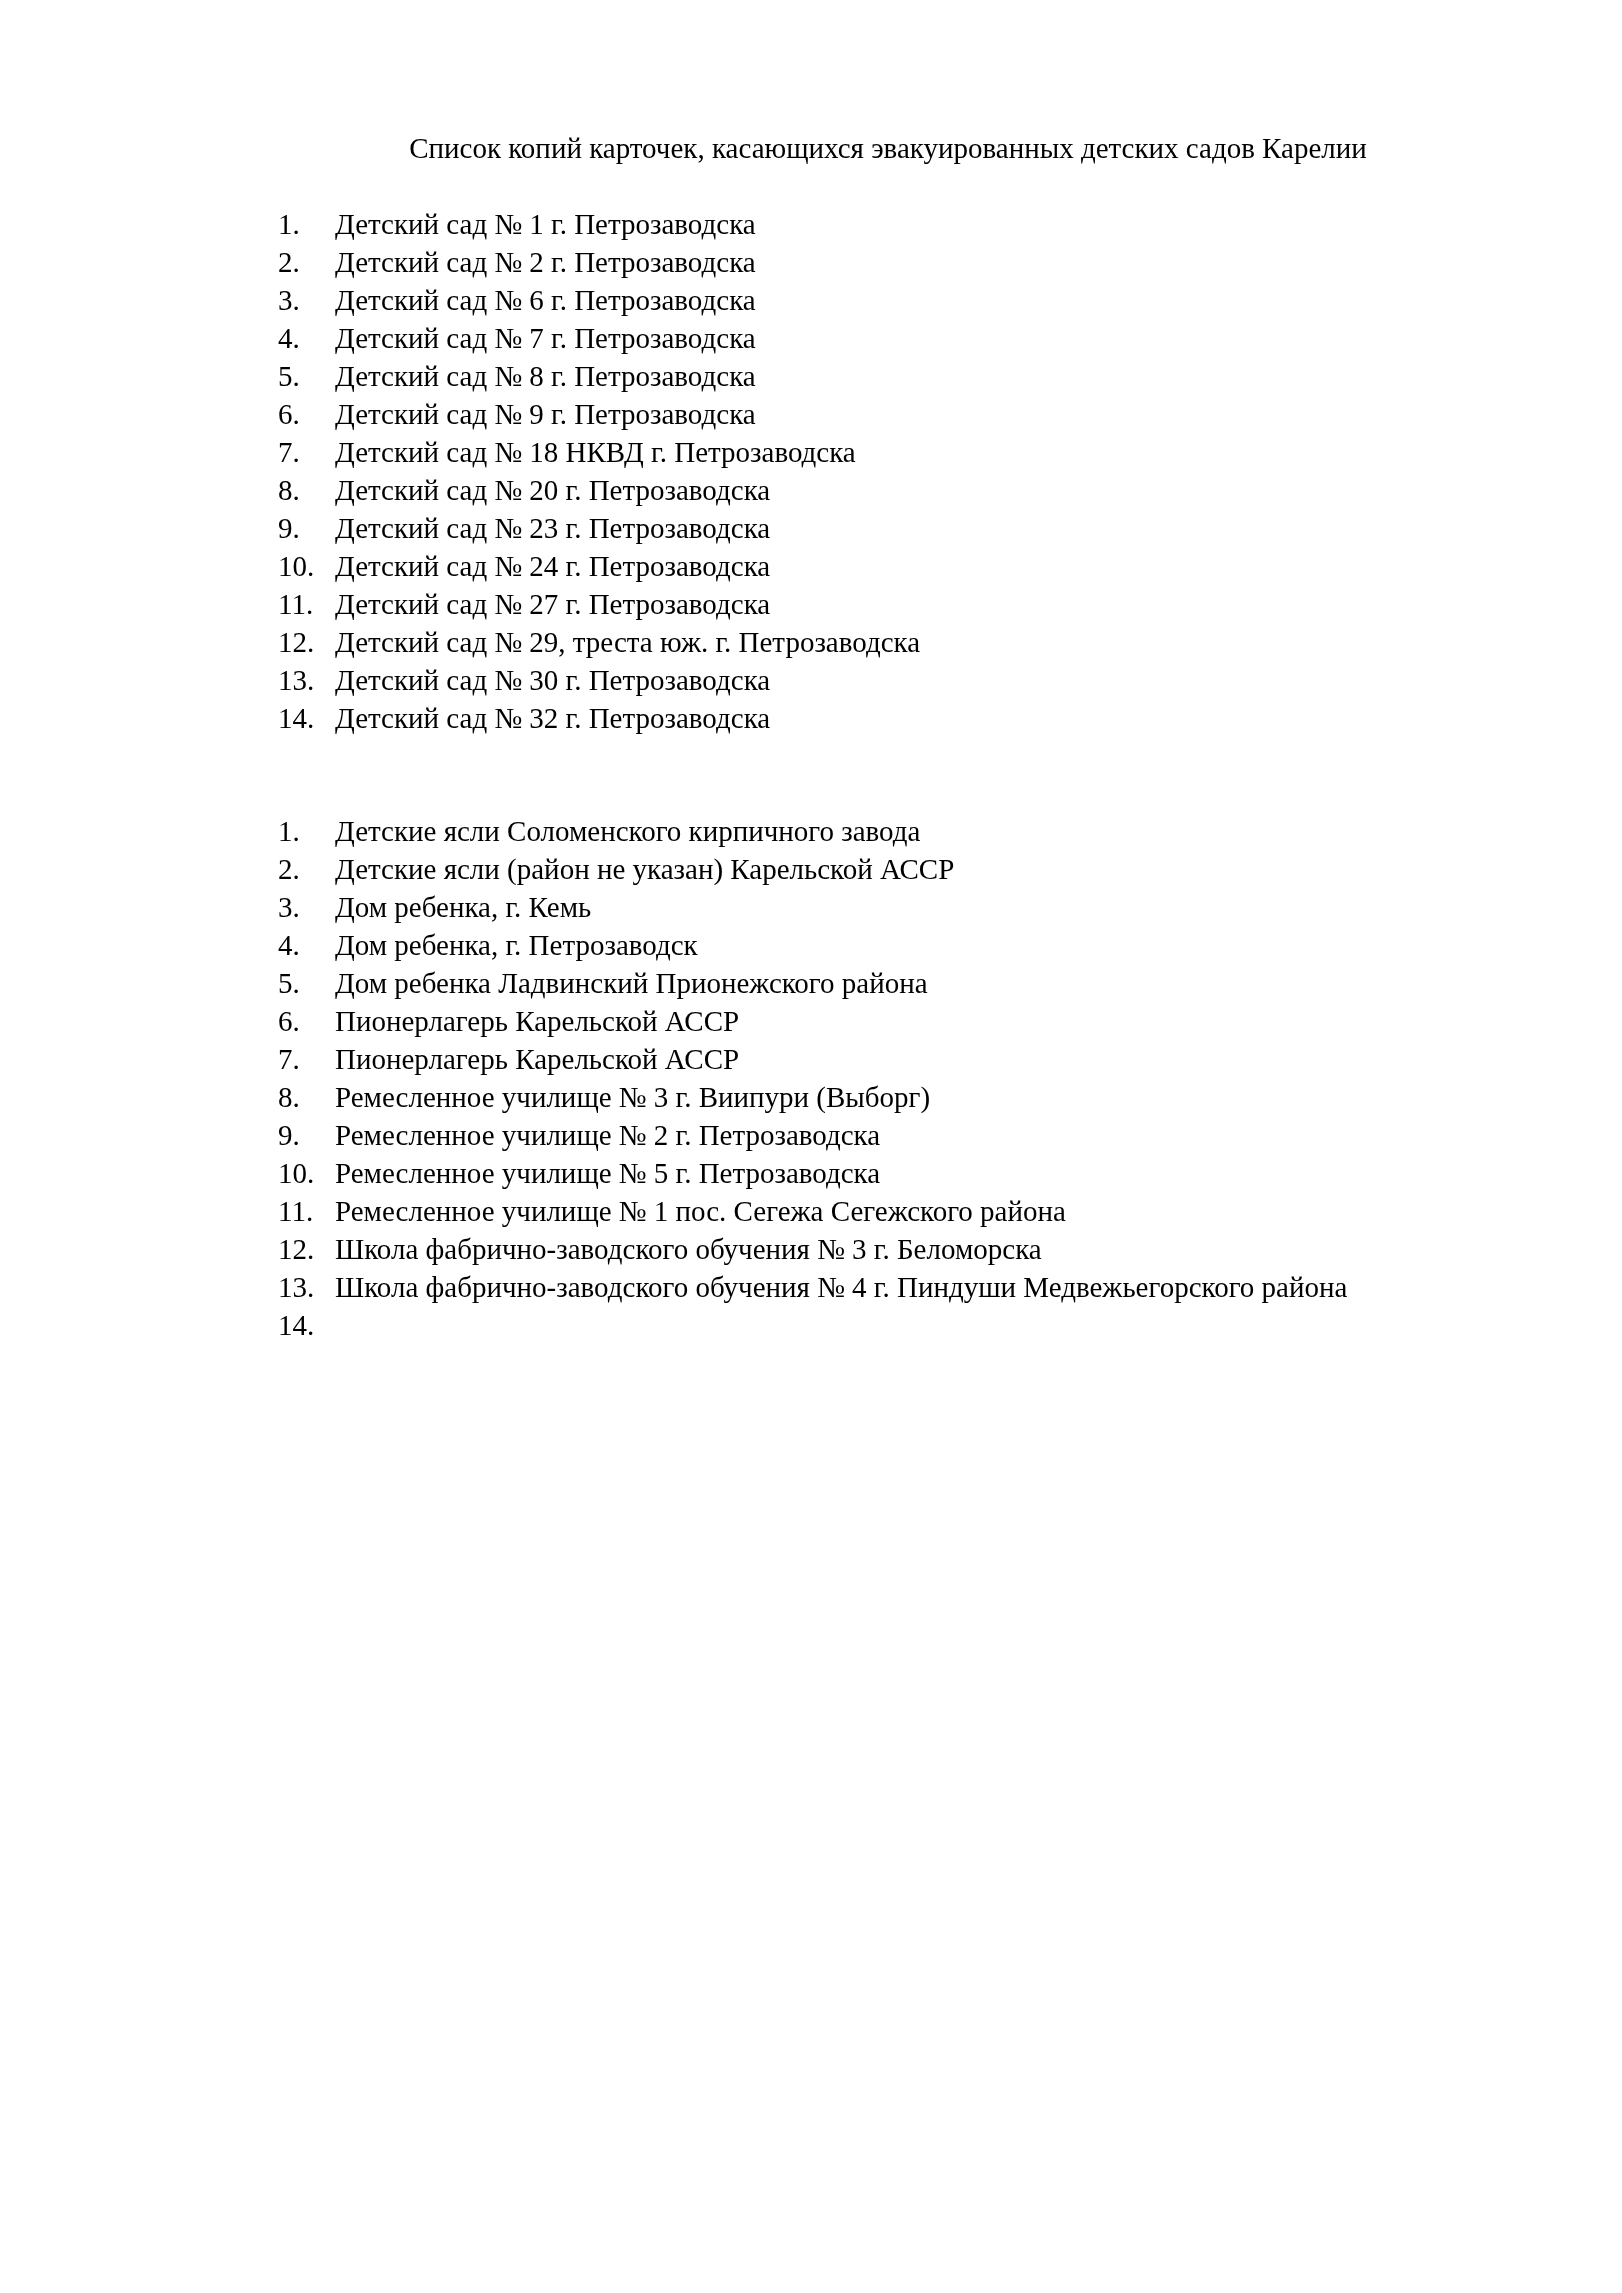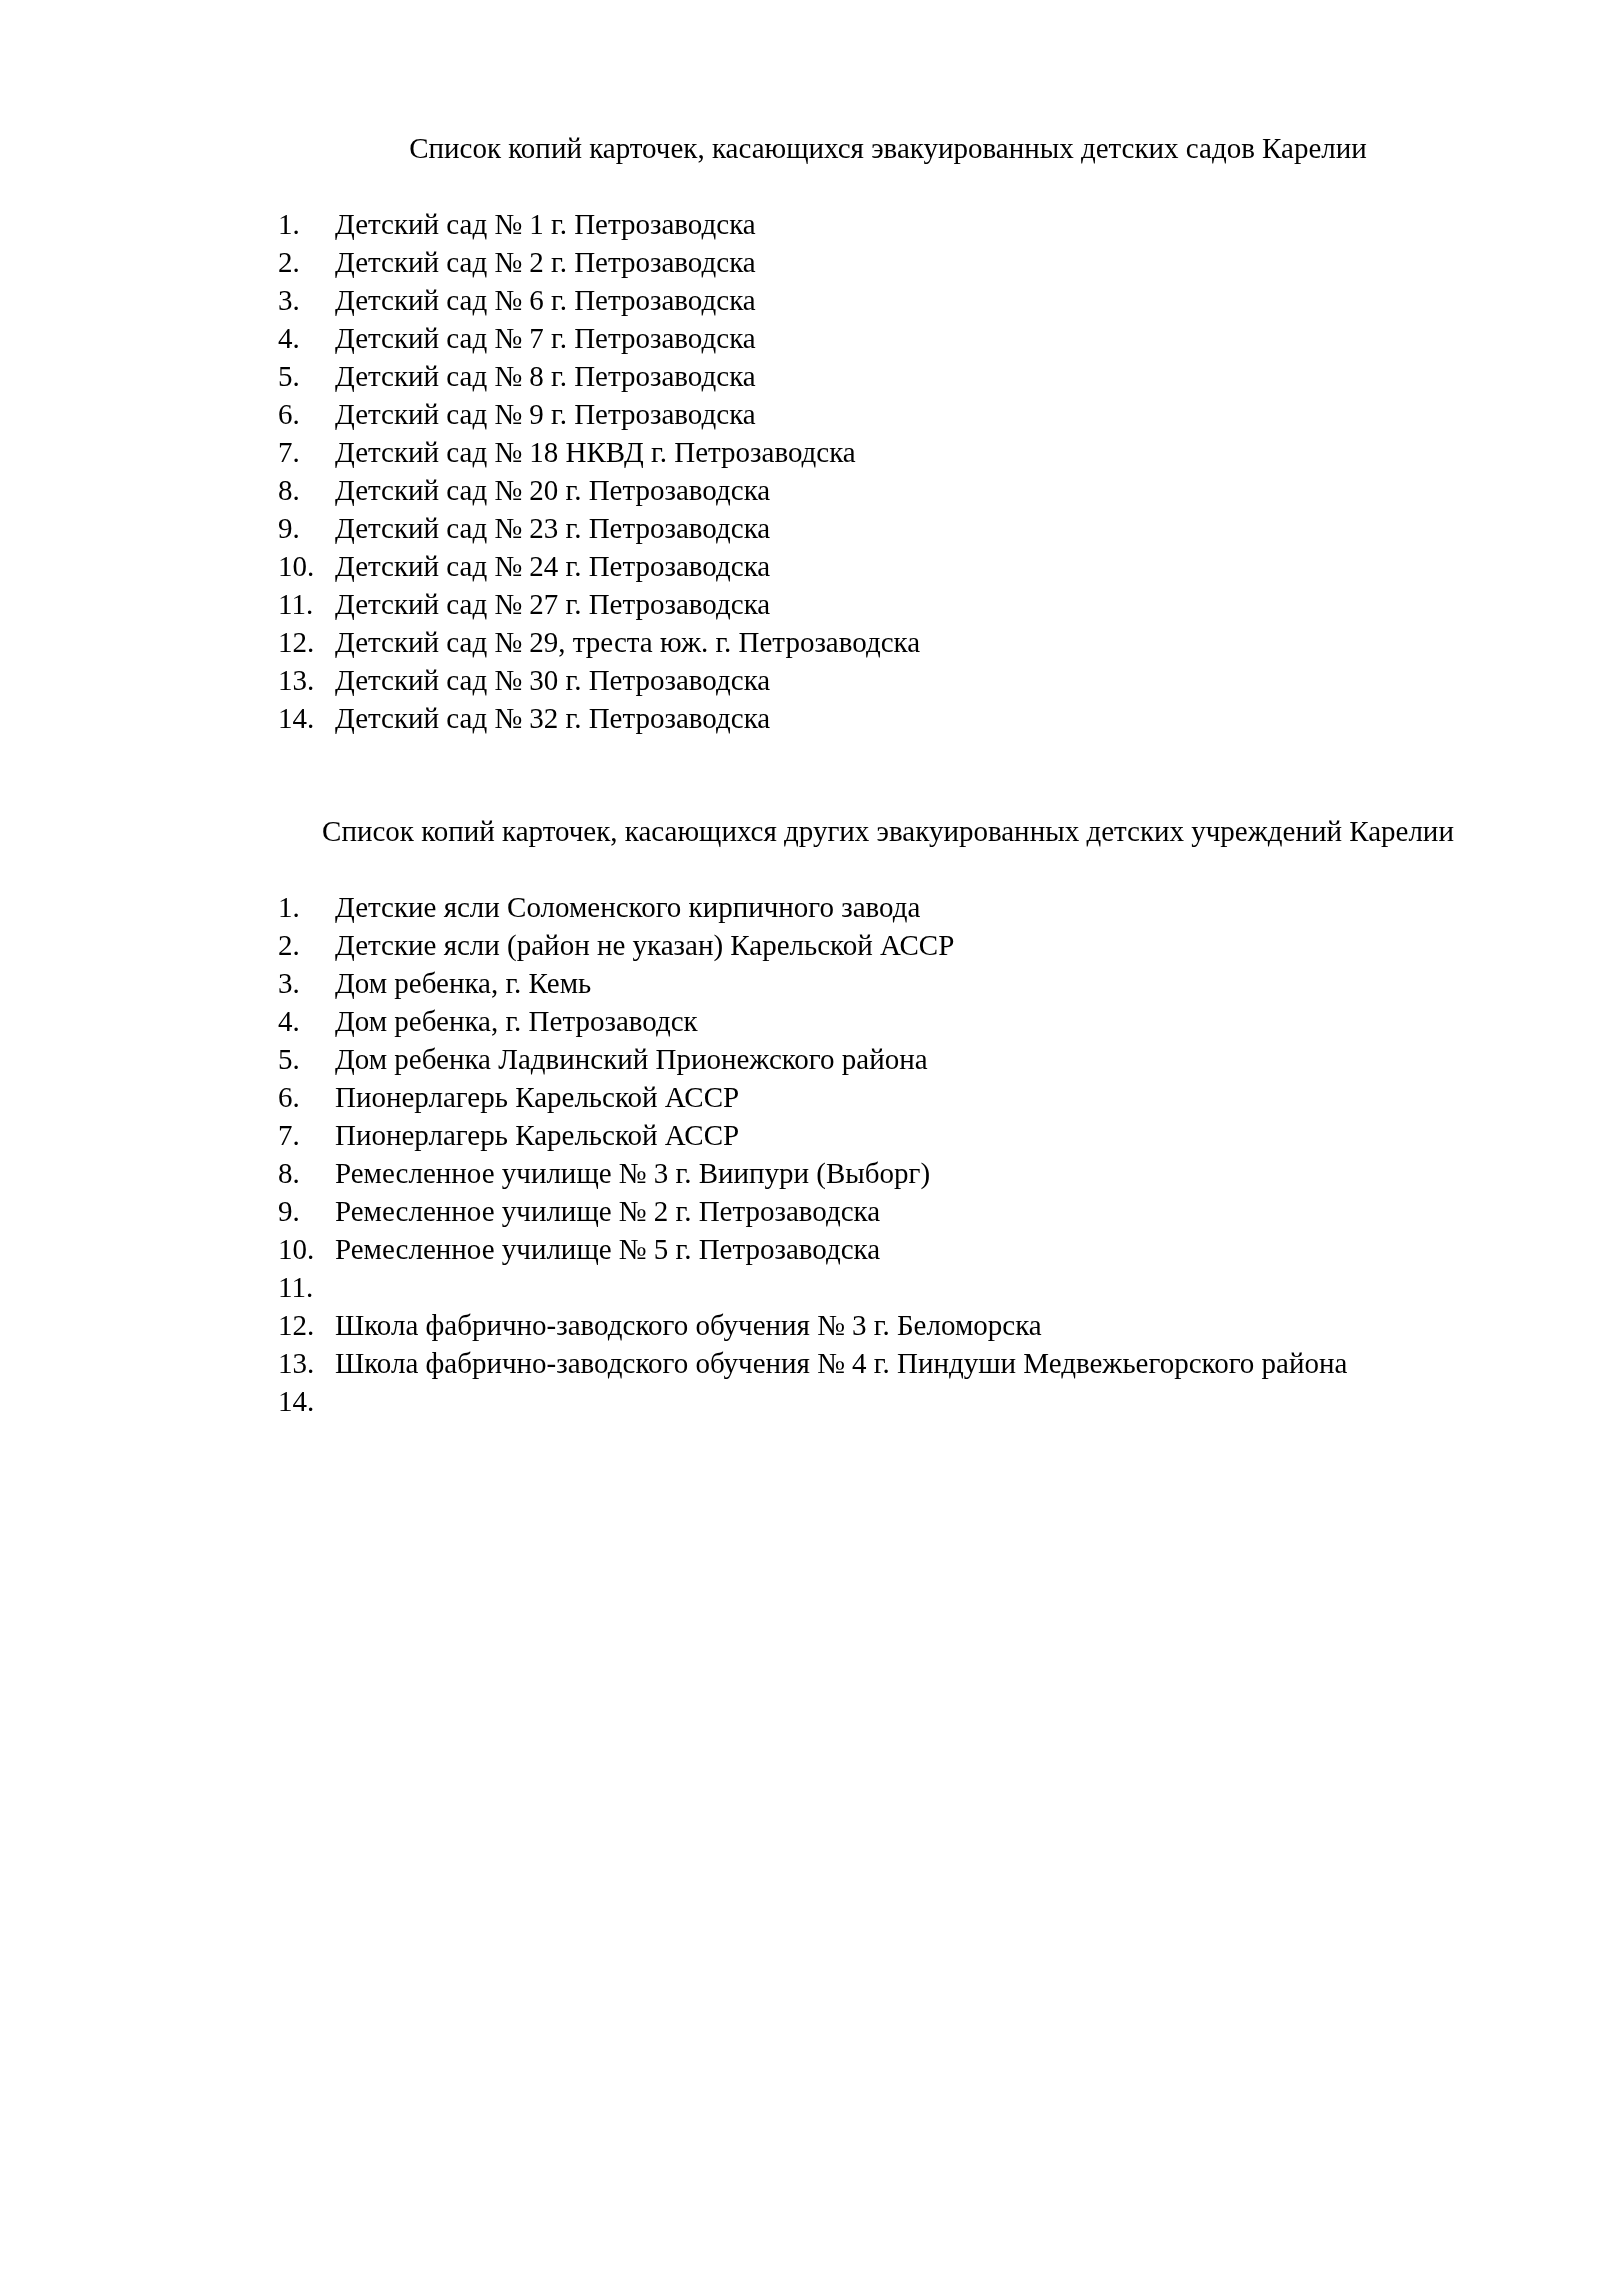--- a/index.html
+++ b/index.html
@@ -126,21 +126,20 @@
   </li>
 
   <li>
     <span class="num">14.</span>
     <span class="txt">Детский сад № 32 г. Петрозаводска</span>
   </li>
 </ol>
     </section>
 
     <section class="doc-section">
-      <h1 class="doc-title">Список копий карточек, касающихся других эвакуированных детских учреждений Карелии</h1>
       <ol class="doc-list">
   <li>
     <span class="num">1.</span>
     <span class="txt">Детские ясли Соломенского кирпичного завода</span>
   </li>
 
   <li>
     <span class="num">2.</span>
     <span class="txt">Детские ясли (район не указан) Карельской АССР</span>
   </li>
@@ -180,20 +179,21 @@
     <span class="txt">Ремесленное училище № 2 г. Петрозаводска</span>
   </li>
 
   <li>
     <span class="num">10.</span>
     <span class="txt">Ремесленное училище № 5 г. Петрозаводска</span>
   </li>
 
   <li>
     <span class="num">11.</span>
+    <span class="txt">Ремесленное училище № 1 пос. Сегежа Сегежского района</span>
   </li>
 
   <li>
     <span class="num">12.</span>
     <span class="txt">Школа фабрично-заводского обучения № 3 г. Беломорска</span>
   </li>
 
   <li>
     <span class="num">13.</span>
     <span class="txt">Школа фабрично-заводского обучения № 4 г. Пиндуши Медвежьегорского района</span>

